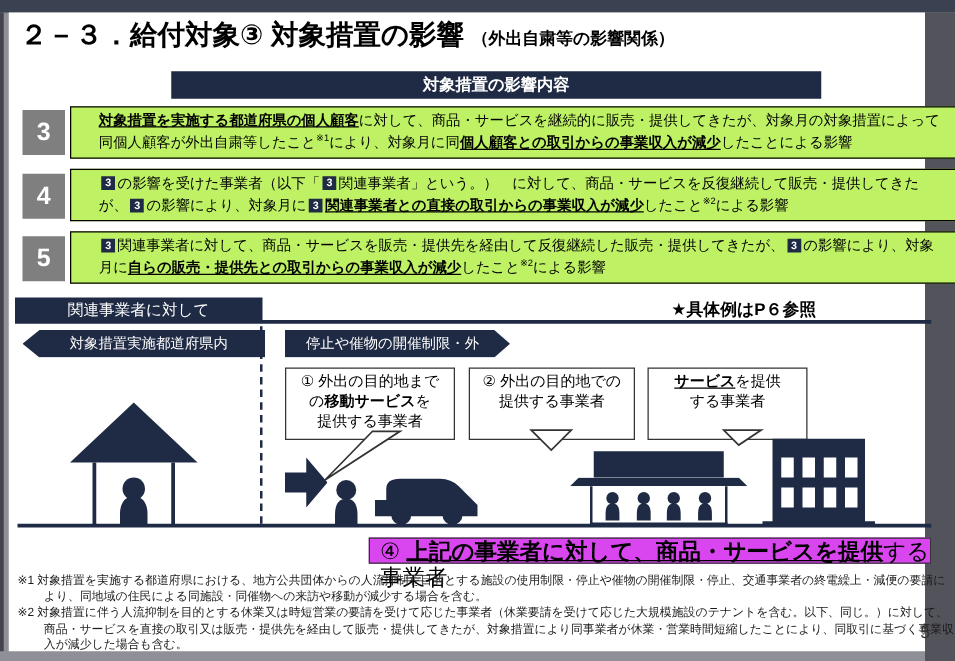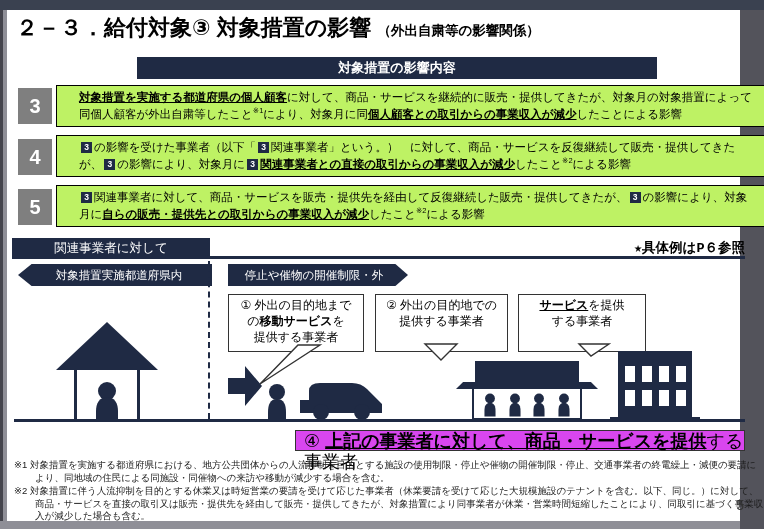--- a/index.html
+++ b/index.html
@@ -34,21 +34,21 @@
   .b{font-weight:bold;}
   .u{text-decoration:underline;}
   .sup{font-size:7.5px;vertical-align:super;}
   .badge3{display:inline-block;background:var(--navy);color:#fff;font-size:8.5px;font-weight:bold;
     width:11px;height:11px;line-height:11px;text-align:center;margin:0 2px;vertical-align:1px;}
 
   
   .secbox{left:12px;top:238px;width:198px;height:20px;background:var(--navy);
     color:#fff;font-size:12.5px;text-align:center;line-height:20px;}
   .secline{left:12px;top:256px;width:733px;height:2.5px;background:var(--navy);}
-  .secnote{left:445px;top:239px;width:300px;text-align:right;font-weight:bold;font-size:13.5px;font-family:Liberation Mono, monospace;}
+  .secnote{left:445px;top:239px;width:300px;text-align:center;font-weight:bold;font-size:13.5px;}
   .tag{background:var(--navy);color:#fff;font-size:11.5px;text-align:center;line-height:22px;height:22px;}
   .tagL{left:18px;top:264px;width:186px;
     clip-path:polygon(0 50%,7% 0,100% 0,100% 100%,7% 100%);padding-left:8px;}
   .tagR{left:228px;top:264px;width:172px;
     clip-path:polygon(0 0,93% 0,100% 50%,93% 100%,0 100%);padding-right:8px;}
   .dashline{left:208px;top:261px;height:158px;width:0;border-left:2px dashed var(--navy);}
 
   
   .callout{border:1.3px solid #333;background:#fff;font-size:12px;line-height:1.32;
     text-align:center;padding:3px 2px;}

